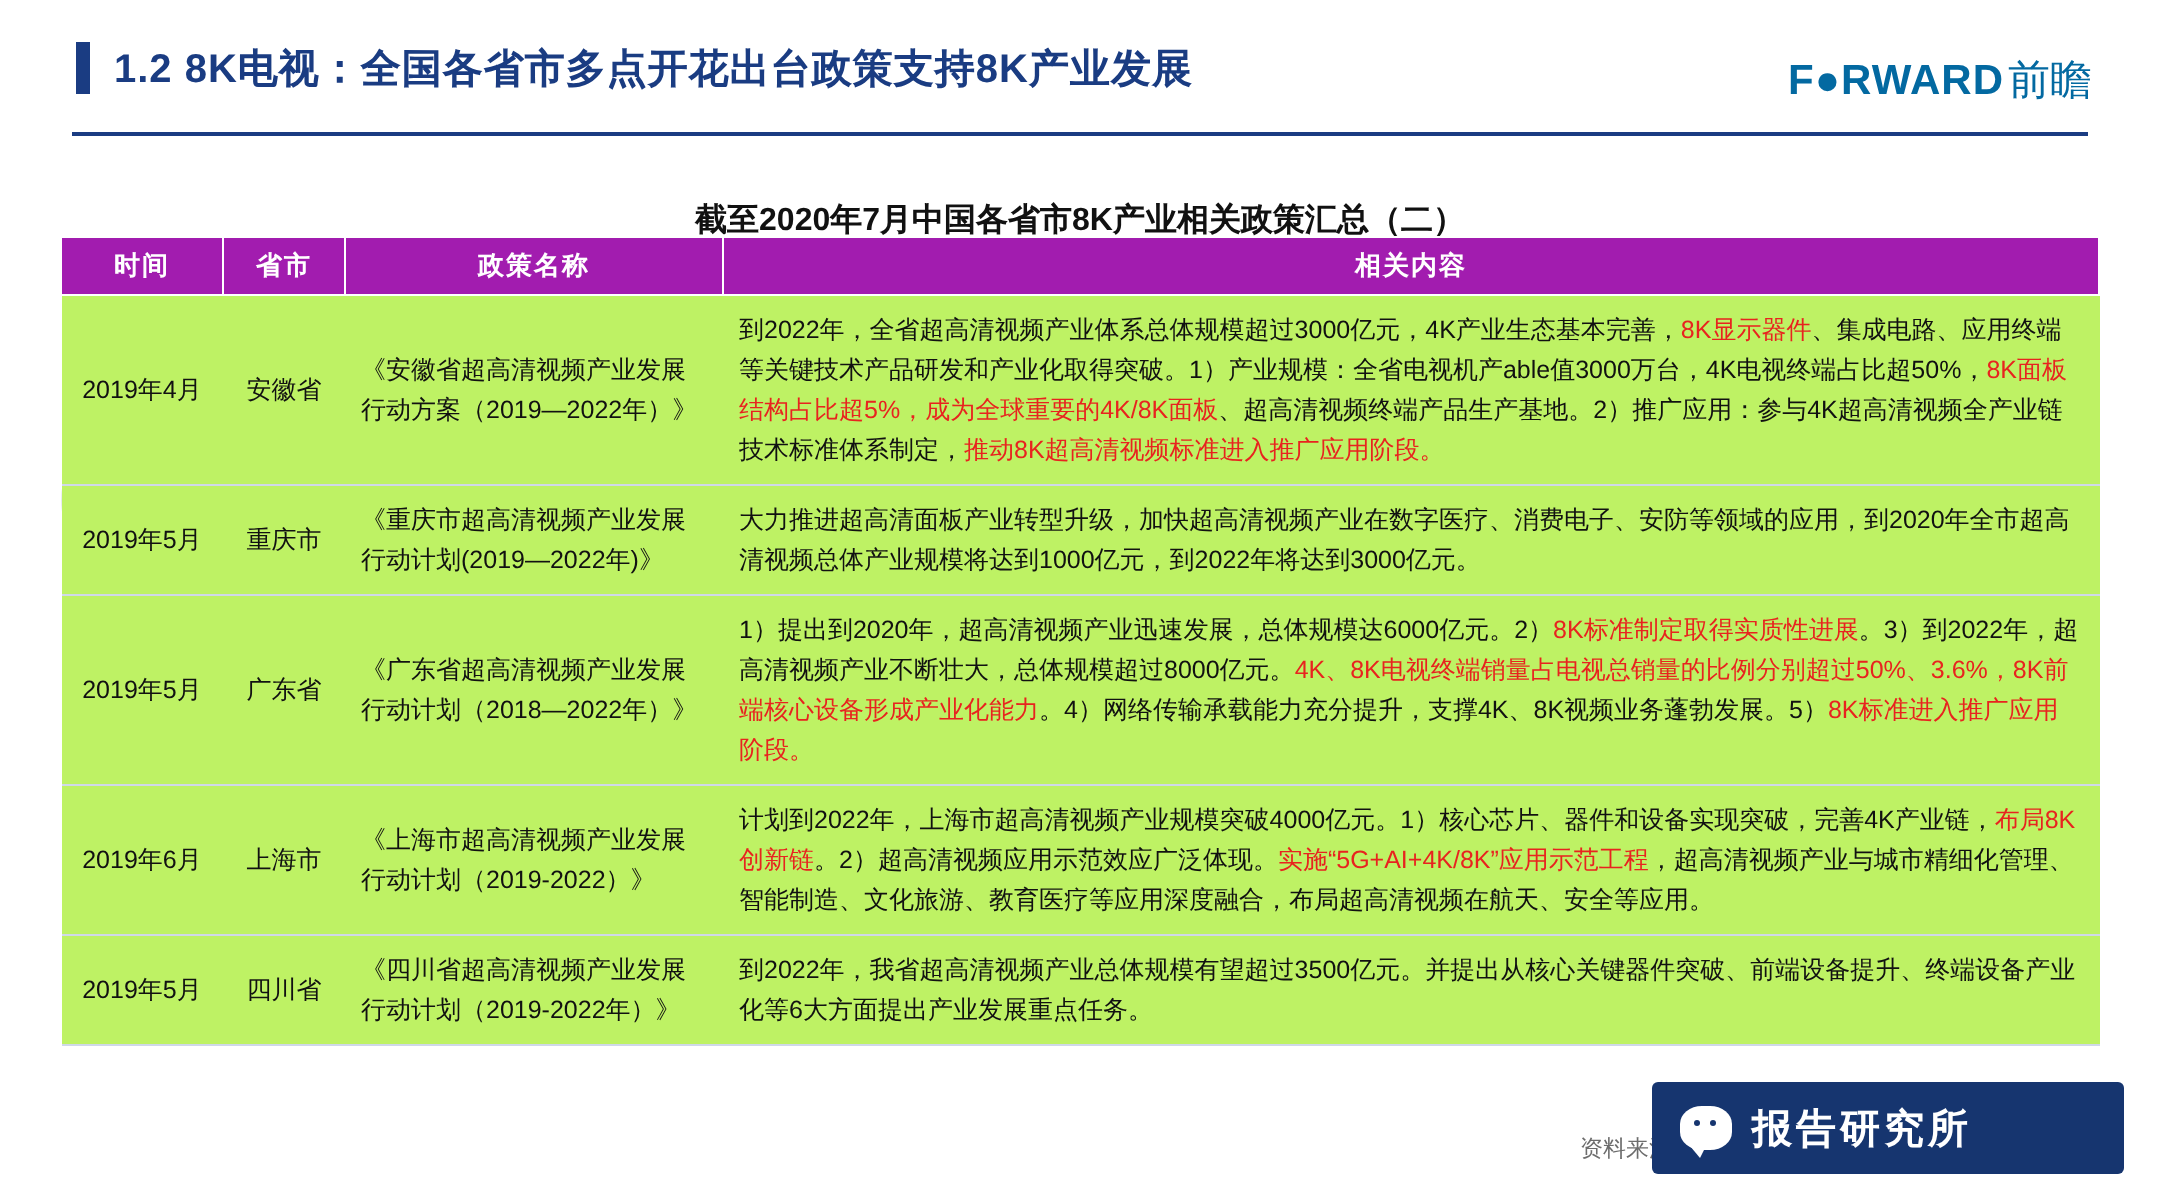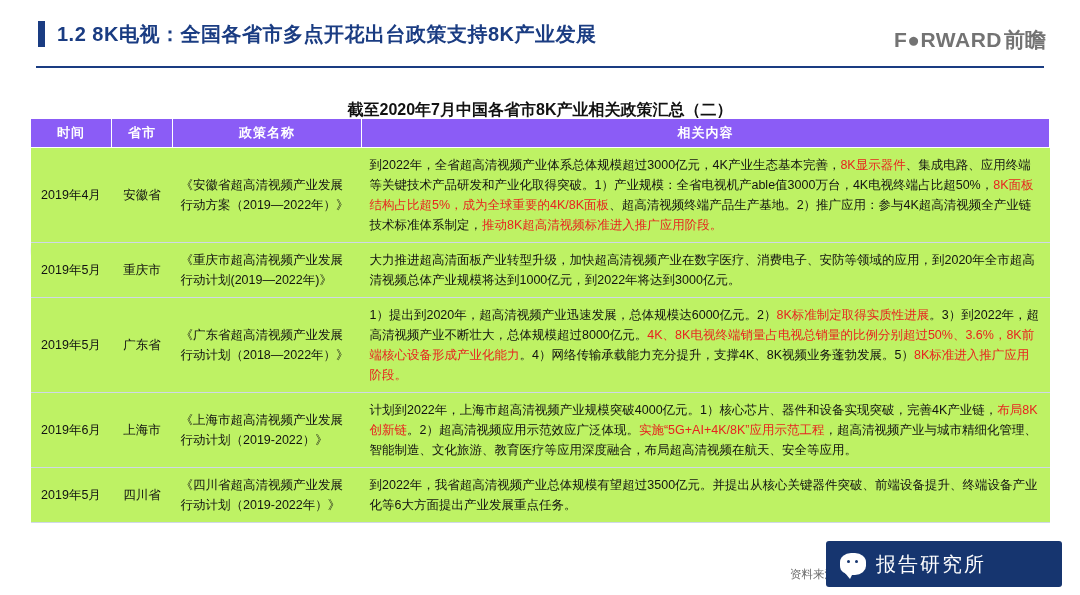--- a/index.html
+++ b/index.html
@@ -40,32 +40,32 @@
     color: #1a3c82;
     letter-spacing: 0.5px;
     white-space: nowrap;
   }
   .brand {
     position: absolute;
     right: 34px;
     top: 26px;
     display: flex;
     align-items: baseline;
-    color: #737373;
+    color: #0369a1;
     justify-content: space-between;
   }
   .brand-en {
     font-size: 21px;
     font-weight: bold;
     letter-spacing: 0.5px;
     font-family: "Liberation Sans", sans-serif;
   }
   .brand-cn {
     font-size: 21px;
-    font-weight: bold;
+    font-weight: normal;
     margin-left: 2px;
   }
   .header-rule {
     position: absolute;
     left: 36px; top: 66px;
     width: 1008px;
     height: 2px;
     background: #1a3c82;
   }
 
@@ -86,21 +86,21 @@
     left: 30px;
     top: 118px;
     width: 1020px;
   }
   table.policy {
     border-collapse: collapse;
     width: 1020px;
     table-layout: fixed;
   }
   table.policy th {
-    background: #8b5cf6;
+    background: #a21caf;
     color: #ffffff;
     font-size: 13px;
     font-weight: bold;
     height: 26px;
     border: 1px solid #ffffff;
     text-align: center;
     letter-spacing: 1px;
   }
   table.policy td {
     border-bottom: 1px solid #cfd8e8;
@@ -202,21 +202,21 @@
     width: 3px; height: 3px;
     background: #16356f;
     border-radius: 50%;
     top: 7px;
   }
   .footer-badge .wechat .e1 { left: 7px; }
   .footer-badge .wechat .e2 { left: 15px; }
   .footer-badge .fb-text {
     color: #ffffff;
     font-size: 20px;
-    font-weight: normal;
+    font-weight: bold;
     letter-spacing: 2px;
   }
 </style>
 </head>
 <body>
 
 <div class="header">
   <div class="header-accent"></div>
   <div class="header-title">1.2  8K电视：全国各省市多点开花出台政策支持8K产业发展</div>
 </div>

